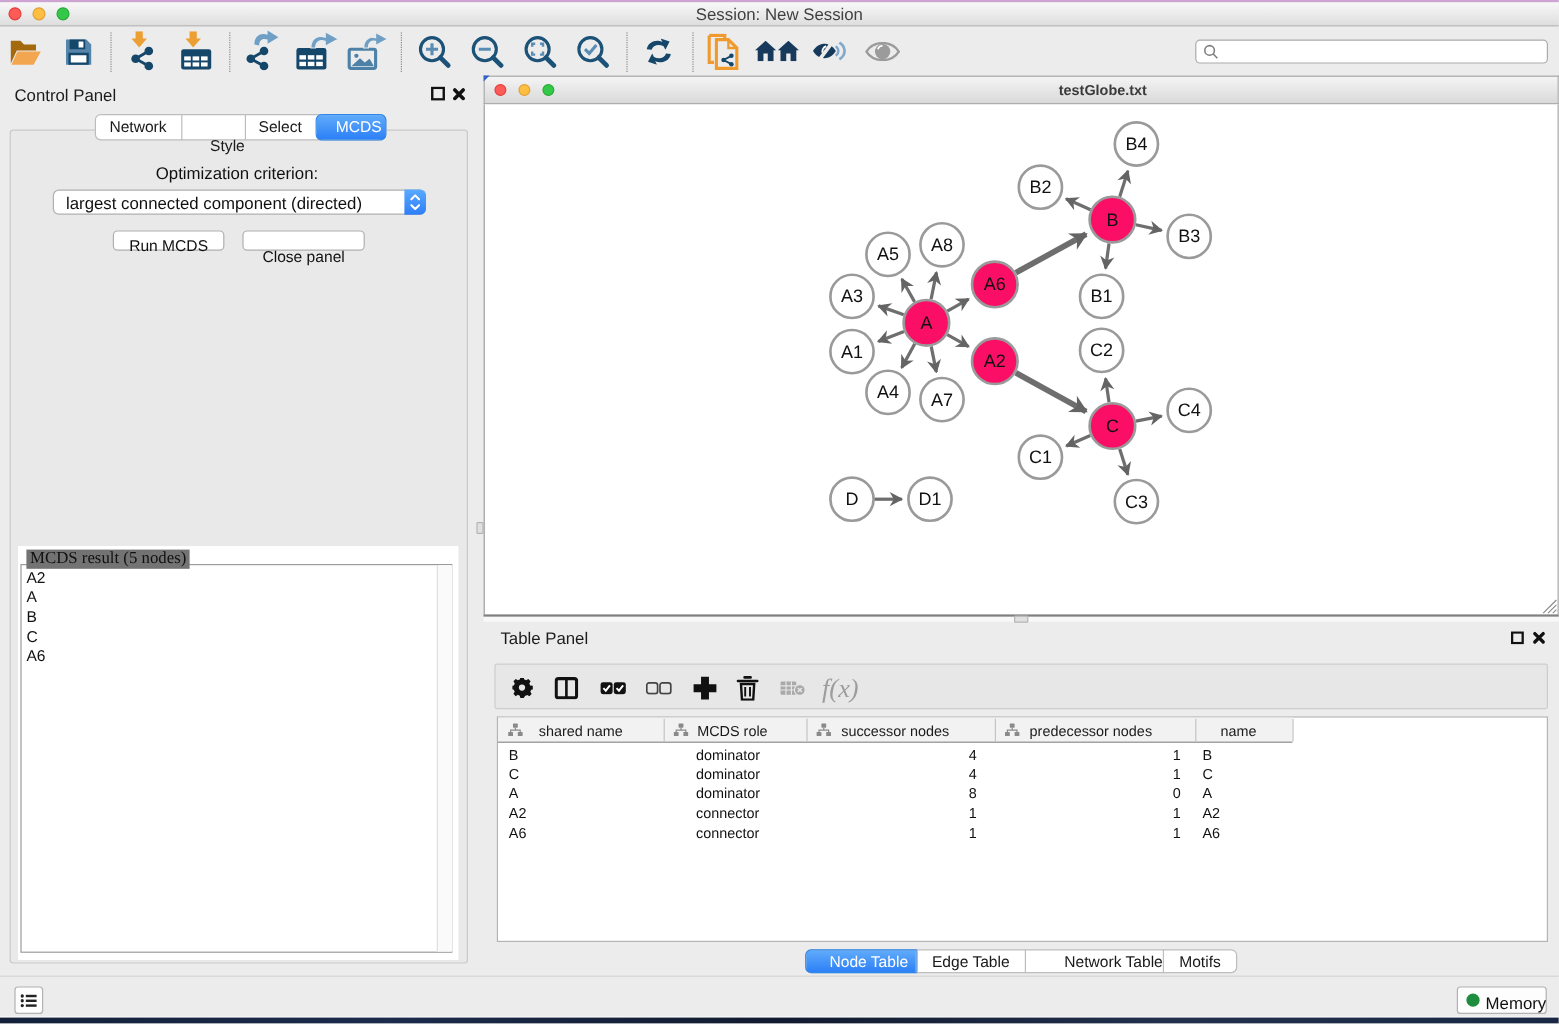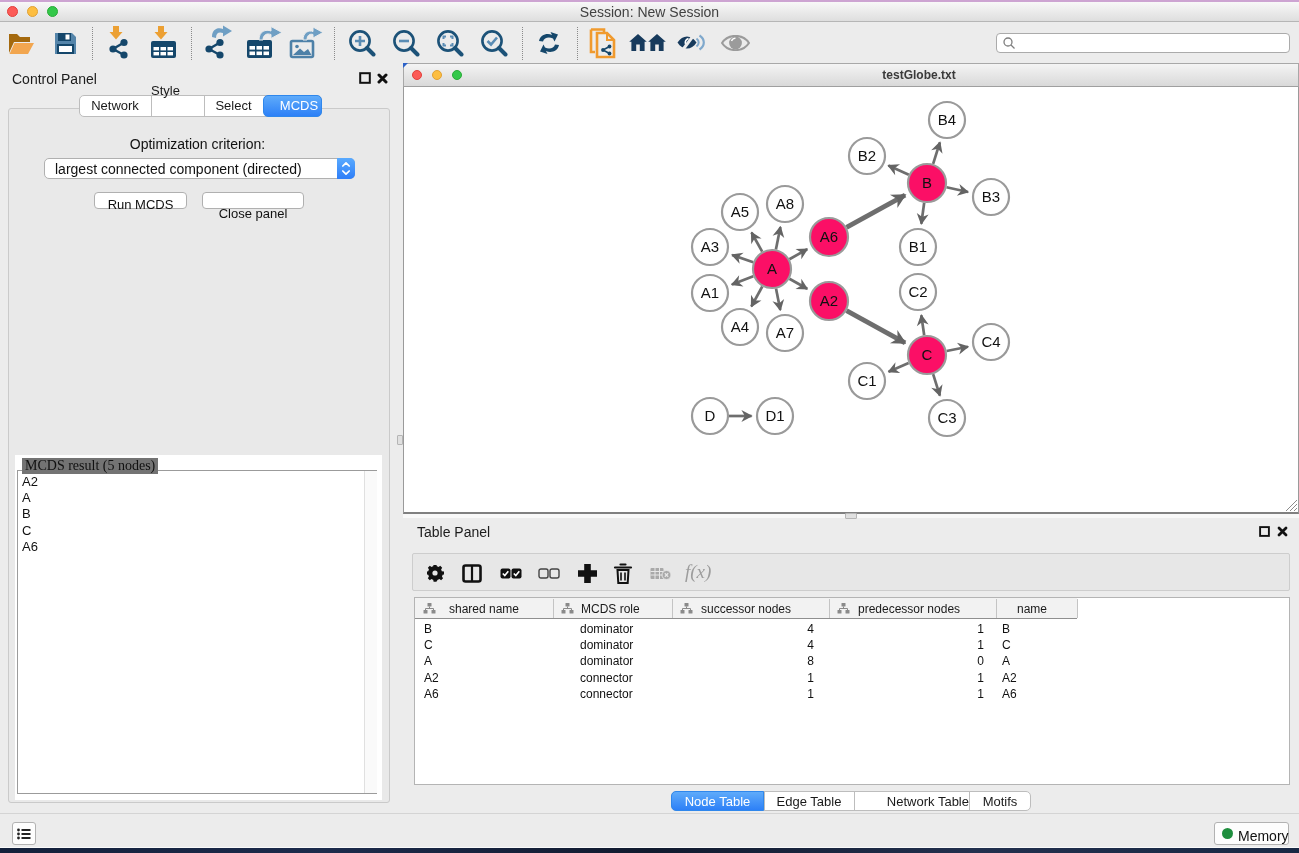--- a/index.html
+++ b/index.html
@@ -160,21 +160,21 @@
     <path d="M2 2 L9 9 M9 2 L2 9" stroke="#111" stroke-width="3" stroke-linecap="round"></path>
   </svg>
 
 <div class="abs" style="left:8px;top:108px;width:382px;height:695px;background:#e9e9e9;border:1px solid #cacaca;border-radius:3px;"></div>
 
 <div class="abs" style="left:79px;top:95px;width:243px;height:22px;background:#fff;border:1px solid #bdbdbd;border-radius:5px;"></div>
 <div class="abs" style="left:151px;top:95px;width:1px;height:22px;background:#bdbdbd;"></div>
 <div class="abs" style="left:204px;top:95px;width:1px;height:22px;background:#bdbdbd;"></div>
 <div class="abs" style="left:263px;top:95px;width:59px;height:22px;background:linear-gradient(#5fabfa,#2d80f7);border:1px solid #2f87ec;border-radius:5px;"></div>
 <div class="abs" style="left:79px;top:98px;width:72px;text-align:center;font-size:13px;color:#1a1a1a;">Network</div>
-<div class="abs" style="left:151px;top:83px;width:53px;text-align:left;font-size:13px;color:#1a1a1a;">Style</div>
+<div class="abs" style="left:151px;top:114px;width:53px;text-align:right;font-size:13px;color:#1a1a1a;">Style</div>
 <div class="abs" style="left:204px;top:98px;width:59px;text-align:center;font-size:13px;color:#1a1a1a;">Select</div>
 <div class="abs" style="left:263px;top:98px;width:72px;text-align:center;font-size:13px;color:#fff;">MCDS</div>
 
 <div class="abs" style="left:0;top:136px;width:395px;text-align:center;font-size:14px;color:#111;">Optimization criterion:</div>
 
 <div class="abs" style="left:44px;top:158px;width:311px;height:21px;background:#fff;border:1px solid #b0b0b0;border-radius:5px;"></div>
 <div class="abs" style="left:337px;top:158px;width:18px;height:21px;background:linear-gradient(#59aaff,#2e7ef8);border-radius:0 5px 5px 0;"></div>
 <svg class="abs" style="left:340px;top:161px;" width="12" height="15" viewBox="0 0 12 15">
     <path d="M2.8 5 L6 1.8 L9.2 5" fill="none" stroke="#fff" stroke-width="1.7" stroke-linecap="round" stroke-linejoin="round"></path>
     <path d="M2.8 10 L6 13.2 L9.2 10" fill="none" stroke="#fff" stroke-width="1.7" stroke-linecap="round" stroke-linejoin="round"></path>
@@ -331,21 +331,21 @@
 <g stroke="#e7e7e7" stroke-width="1">
       <line x1="0.5" y1="4.5" x2="13.5" y2="4.5"></line>
       <line x1="0.5" y1="8" x2="13.5" y2="8"></line>
       <line x1="5" y1="1" x2="5" y2="12"></line>
       <line x1="9.5" y1="1" x2="9.5" y2="12"></line>
     </g>
 <circle cx="16.5" cy="8" r="4.5" fill="#a9a9a9" stroke="#e7e7e7" stroke-width="1"></circle>
 <path d="M14.8 6.3 L18.2 9.7 M18.2 6.3 L14.8 9.7" stroke="#e7e7e7" stroke-width="1.3"></path>
 </svg>
 
-<div class="abs" style="left:685px;top:561px;font-family:'Liberation Serif',serif;font-style:italic;font-size:19px;color:#9d9d9d;">f(x)</div>
+<div class="abs" style="left:685px;top:561px;font-family:'Liberation Serif',serif;font-style:italic;font-size:22px;color:#9d9d9d;">f(x)</div>
 
 <div class="abs" style="left:414px;top:597px;width:876px;height:188px;background:#fff;border:1px solid #b4b4b4;"></div>
 <div class="abs" style="left:415px;top:598px;width:662px;height:21px;background:#f2f2f2;border-bottom:1px solid #8f8f8f;"></div>
 <div class="abs" style="left:553px;top:599px;width:1px;height:19px;background:#c4c4c4;"></div>
 <div class="abs" style="left:672px;top:599px;width:1px;height:19px;background:#c4c4c4;"></div>
 <div class="abs" style="left:829px;top:599px;width:1px;height:19px;background:#c4c4c4;"></div>
 <div class="abs" style="left:996px;top:599px;width:1px;height:19px;background:#c4c4c4;"></div>
 <div class="abs" style="left:1077px;top:599px;width:1px;height:19px;background:#c4c4c4;"></div>
 <svg class="abs" style="left:423px;top:602px;" width="13" height="13" viewBox="0 0 13 13">
     <g fill="#8a8a8a">
@@ -388,21 +388,21 @@
 <div class="abs" style="left:580px;top:621px;font-size:12px;color:#111;line-height:16.2px;">dominator<br>dominator<br>dominator<br>connector<br>connector</div>
 <div class="abs" style="left:700px;top:621px;width:114px;text-align:right;font-size:12px;color:#111;line-height:16.2px;">4<br>4<br>8<br>1<br>1</div>
 <div class="abs" style="left:860px;top:621px;width:124px;text-align:right;font-size:12px;color:#111;line-height:16.2px;">1<br>1<br>0<br>1<br>1</div>
 <div class="abs" style="left:1002px;top:621px;font-size:12px;color:#111;line-height:16.2px;">B<br>C<br>A<br>A2<br>A6</div>
 
 <div class="abs" style="left:671px;top:791px;width:360px;height:20px;background:#fff;border:1px solid #bdbdbd;border-radius:5px;"></div>
 <div class="abs" style="left:671px;top:791px;width:93px;height:20px;background:linear-gradient(#5fabfa,#2d80f7);border:1px solid #2f87ec;border-radius:5px 0 0 5px;"></div>
 <div class="abs" style="left:764px;top:791px;width:1px;height:20px;background:#bdbdbd;"></div>
 <div class="abs" style="left:854px;top:791px;width:1px;height:20px;background:#bdbdbd;"></div>
 <div class="abs" style="left:969px;top:791px;width:1px;height:20px;background:#bdbdbd;"></div>
-<div class="abs" style="left:671px;top:794px;width:93px;text-align:center;font-size:13px;color:#fff;">Node Table</div>
+<div class="abs" style="left:671px;top:794px;width:106px;text-align:center;font-size:13px;color:#fff;">Node Table</div>
 <div class="abs" style="left:764px;top:794px;width:90px;text-align:center;font-size:13px;color:#1a1a1a;">Edge Table</div>
 <div class="abs" style="left:854px;top:794px;width:115px;text-align:right;font-size:13px;color:#1a1a1a;">Network Table</div>
 <div class="abs" style="left:969px;top:794px;width:62px;text-align:center;font-size:13px;color:#1a1a1a;">Motifs</div>
 
 <div class="abs" style="left:0;top:813px;width:1299px;height:1px;background:#d4d4d4;"></div>
 <div class="abs" style="left:12px;top:822px;width:24px;height:23px;background:#fdfdfd;border:1px solid #b2b2b2;border-radius:3px;"></div>
 <svg class="abs" style="left:17px;top:828px;" width="14" height="12" viewBox="0 0 14 12">
     <circle cx="1.5" cy="2" r="1.4" fill="#222"></circle>
     <circle cx="1.5" cy="6" r="1.4" fill="#222"></circle>
     <circle cx="1.5" cy="10" r="1.4" fill="#222"></circle>

